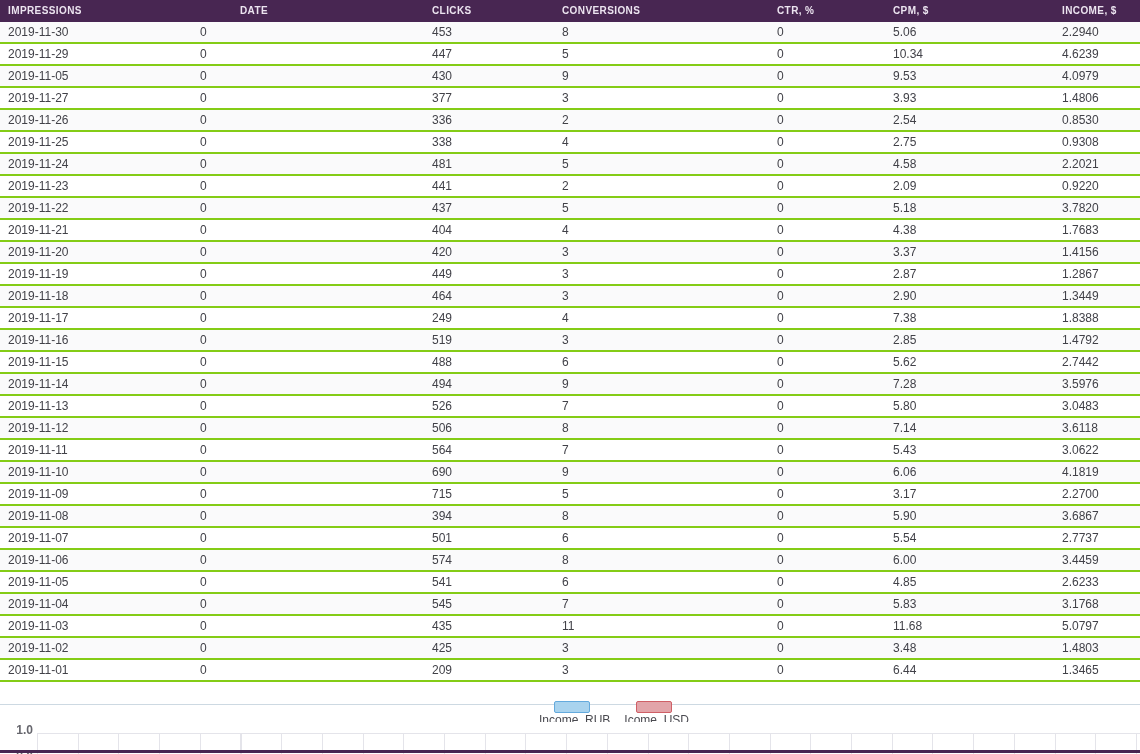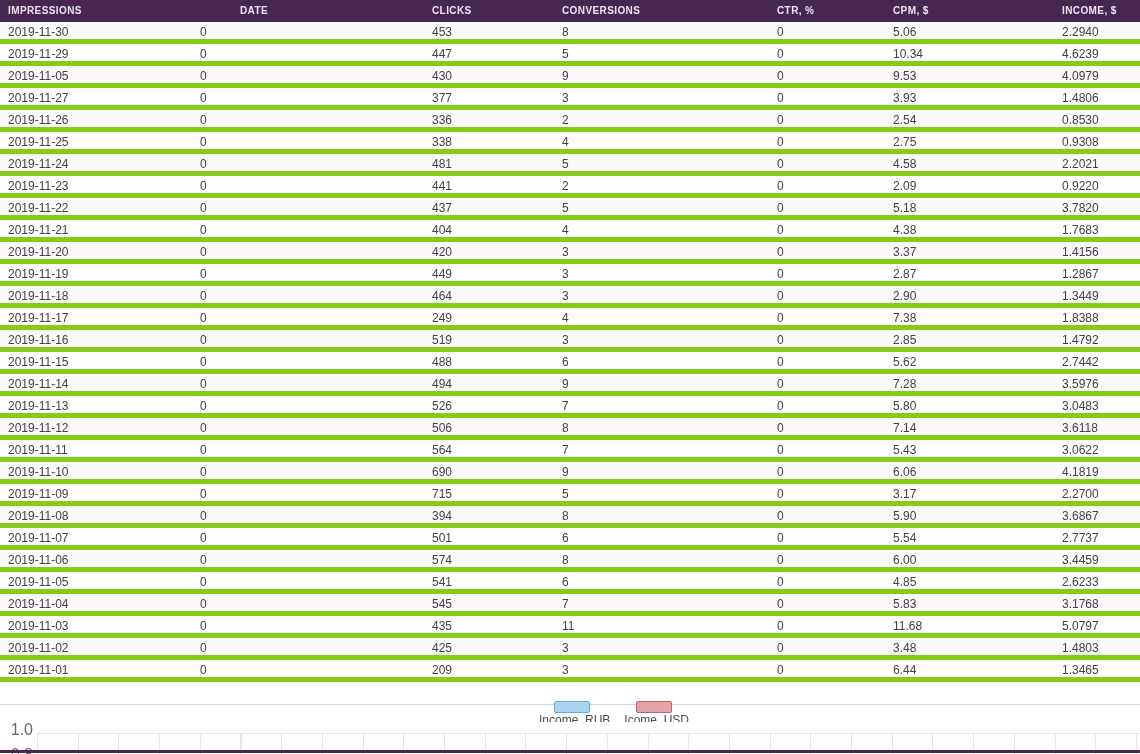--- a/index.html
+++ b/index.html
@@ -14,21 +14,21 @@
     color:#ece4f0;font-size:10px;font-weight:bold;letter-spacing:.4px;
     line-height:22px;text-transform:uppercase;
   }
   .cell{
     box-sizing:border-box;padding-left:8px;overflow:hidden;white-space:nowrap;
   }
   .c0{width:192px}.c1{width:232px}.c2{width:130px}.c3{width:215px}
   .c4{width:116px}.c5{width:169px}.c6{width:86px}
   .row{
     height:22px;display:flex;box-sizing:border-box;
-    border-bottom:5px solid #84cc16;background:#ffffff;
+    border-bottom:2px solid #84cc16;background:#ffffff;
   }
   .row:nth-child(odd){background:#fafafb;}
   .row .cell{font-size:12px;color:#414148;line-height:21px;}
   .row.summary{
     height:23px;border-bottom:1px solid #cdd9e2;background:#ffffff;
   }
   .row.summary .cell{font-weight:bold;color:#212126;line-height:22px;margin-top:20px;}
   .legend{
     height:17px;display:flex;align-items:center;justify-content:center;
     padding-left:88px;background:#ffffff;
@@ -36,21 +36,21 @@
   .legend-item{display:flex;align-items:center;margin-right:14px;cursor:pointer;flex-direction:column;}
   .legend-item:last-child{margin-right:0;}
   .legend-swatch{
     width:36px;height:12px;border-radius:2px;margin-right:6px;
     display:inline-block;box-sizing:border-box;
   }
   .legend-label{font-size:12px;color:#4a4a50;}
   .chart{position:relative;height:32px;background:#ffffff;}
   .ytick{
     position:absolute;left:0;width:33px;text-align:right;
-    font-size:16px;color:#66666d;line-height:12px;
+    font-size:12px;color:#66666d;line-height:12px;font-weight:bold;
   }
   .ytick.t1{top:2px;}
   .ytick.t2{top:26.5px;}
   .plot{
     position:absolute;left:37px;right:0;top:11px;bottom:0;
     border-top:1px solid #e4e4ea;
     background:repeating-linear-gradient(to right,#e4e4ea 0 1px,transparent 1px 40.7px);
   }
   .purple-bar{
     position:absolute;left:0;top:28px;width:1140px;height:2.5px;

